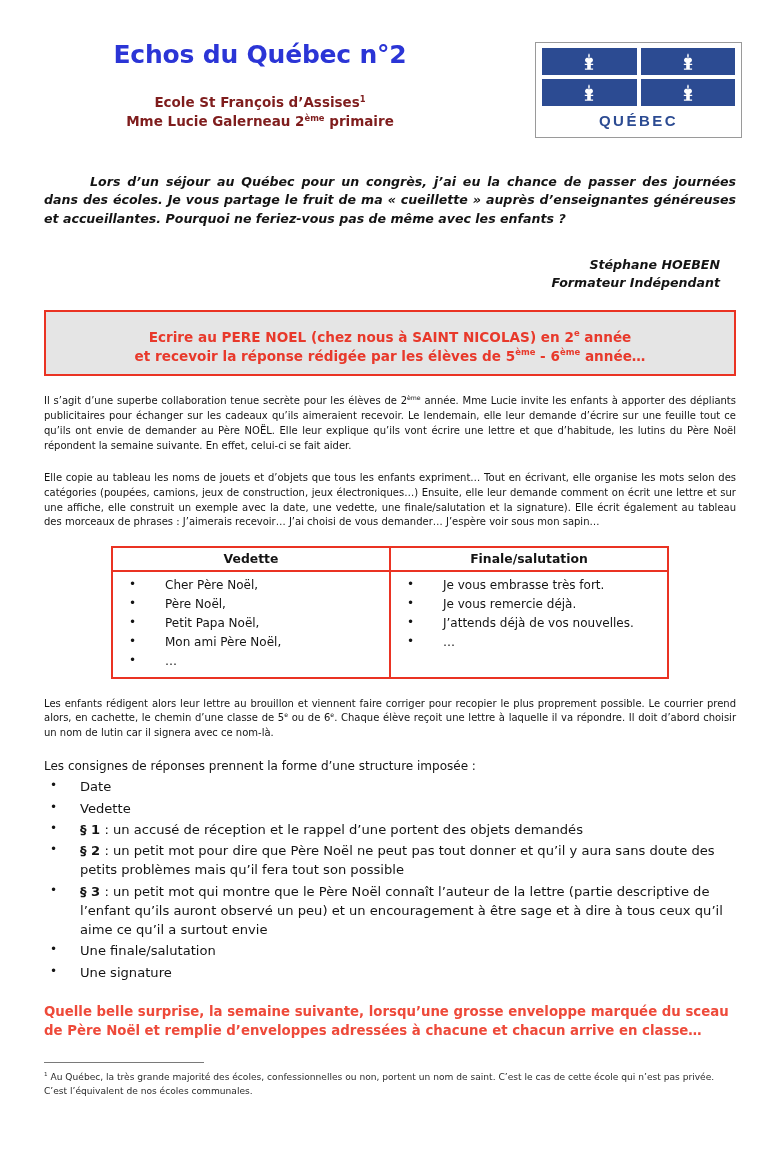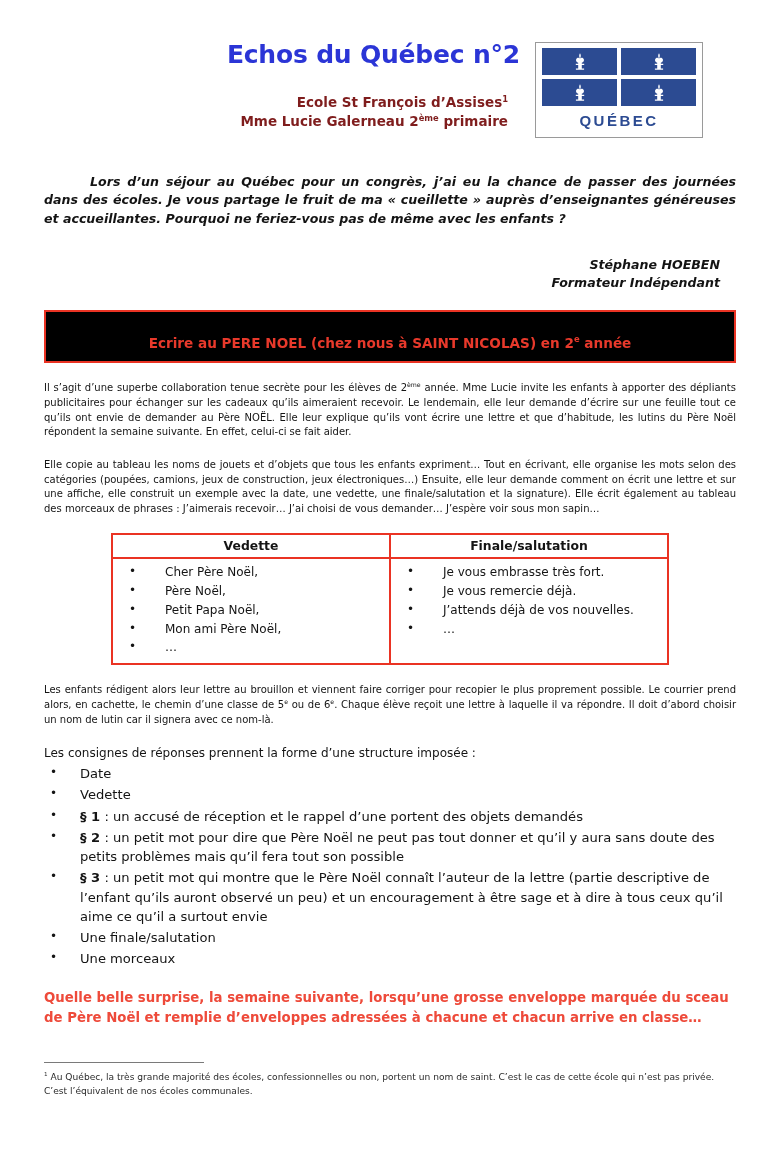--- a/index.html
+++ b/index.html
@@ -26,21 +26,21 @@
   
   .header {
     position: relative;
     height: 120px;
   }
   .title-block {
     position: absolute;
     left: 0;
     top: 0;
     width: 520px;
-    text-align: right;
+    text-align: center;
   }
   .doc-title {
     margin: 0;
     padding-top: 40px;
     font-size: 25px;
     font-weight: bold;
     color: #2b35d6;
     letter-spacing: -0.2px;
   }
   .subtitle {
@@ -55,21 +55,21 @@
     font-size: 0.62em;
     vertical-align: super;
     line-height: 0;
   }
 
   
   .logo-box {
     position: absolute;
     left: 535px;
     top: 42px;
-    width: 168px;
+    width: 207px;
     height: 96px;
     border: 1px solid #9a9a9a;
     background: #ffffff;
     box-sizing: border-box;
     padding: 5px 6px 3px 6px;
   }
   .flag-grid {
     width: 100%;
     height: 58px;
     display: grid;
@@ -120,22 +120,22 @@
     font-weight: bold;
     line-height: 1.42;
     text-align: right;
     color: #141414;
   }
 
   
   .callout {
     margin: 18px 0 0 0;
     border: 2.5px solid #ea3323;
-    background: #000000;
-    padding: 22px 8px 8px 8px;
+    background: #e5e5e5;
+    padding: 16px 8px 8px 8px;
     text-align: center;
     box-sizing: border-box;
   }
   .callout-line {
     font-size: 13.6px;
     font-weight: bold;
     color: #e8392b;
     line-height: 1.42;
   }
 
@@ -304,20 +304,21 @@
 
     <p class="intro">Lors d’un séjour au Québec pour un congrès, j’ai eu la chance de passer des journées dans des écoles. Je vous partage le fruit de ma « cueillette » auprès d’enseignantes généreuses et accueillantes. Pourquoi ne feriez-vous pas de même  avec les enfants ?</p>
 
     <div class="signature">
       <div>Stéphane HOEBEN</div>
       <div>Formateur Indépendant</div>
     </div>
 
     <div class="callout">
       <div class="callout-line"><span>Ecrire au PERE NOEL (chez nous à SAINT NICOLAS) en 2</span><sup>e</sup><span> année</span></div>
+      <div class="callout-line"><span>et recevoir la réponse rédigée par les élèves de 5</span><sup>ème</sup><span> - 6</span><sup>ème</sup><span> année…</span></div>
     </div>
 
     <p class="para"><span>Il s’agit d’une superbe collaboration tenue secrète pour les élèves de 2</span><sup>ème</sup><span> année. Mme Lucie invite les enfants à apporter des dépliants publicitaires pour échanger sur les cadeaux qu’ils aimeraient recevoir. Le lendemain, elle leur demande d’écrire sur une feuille tout ce qu’ils ont envie de demander au Père NOËL. Elle leur explique qu’ils vont écrire une lettre et que d’habitude, les lutins du Père Noël répondent la semaine suivante. En effet, celui-ci se fait aider.</span></p>
 
     <p class="para">Elle copie au tableau les noms de jouets et d’objets que tous les enfants expriment… Tout en écrivant, elle organise les mots selon des catégories (poupées, camions, jeux de construction, jeux électroniques…) Ensuite, elle leur demande comment on écrit une lettre et sur une affiche, elle construit un exemple avec la date, une vedette, une finale/salutation et la signature). Elle écrit également au tableau des morceaux de phrases : J’aimerais recevoir…   J’ai choisi de vous demander…  J’espère voir sous mon sapin…</p>
 
     <div class="tbl-wrap">
       <table class="vedette">
         <thead>
           <tr>
@@ -353,21 +354,21 @@
 
     <p class="lead-in">Les consignes de réponses prennent la forme d’une structure imposée :</p>
 
     <ul class="structure">
       <li><span class="sect-label"></span><span>Date</span></li>
       <li><span class="sect-label"></span><span>Vedette</span></li>
       <li><span class="sect-label">§ 1</span><span> : un accusé de réception et le rappel d’une portent des objets demandés</span></li>
       <li><span class="sect-label">§ 2</span><span> : un petit mot pour dire que Père Noël ne peut pas tout donner et qu’il y aura sans doute des petits problèmes mais qu’il fera tout son possible</span></li>
       <li><span class="sect-label">§ 3</span><span> : un petit mot qui montre que le Père Noël connaît l’auteur de la lettre (partie descriptive de l’enfant qu’ils auront observé un peu) et un encouragement à être sage et à dire à tous ceux qu’il aime ce qu’il a surtout envie</span></li>
       <li><span class="sect-label"></span><span>Une finale/salutation</span></li>
-      <li><span class="sect-label"></span><span>Une morceaux</span></li>
+      <li><span class="sect-label"></span><span>Une signature</span></li>
     </ul>
 
     <p class="closing">Quelle belle surprise, la semaine suivante, lorsqu’une grosse enveloppe marquée du sceau de Père Noël et remplie d’enveloppes adressées à chacune et chacun arrive en classe…</p>
 
   </div>
 
   <div class="footnote-area">
     <div class="footnote-rule"></div>
     <p class="footnote-text"><sup>1</sup><span> Au Québec, la très grande majorité des écoles, confessionnelles ou non, portent un nom de saint.  C’est le cas de cette école qui n’est pas privée. C’est l’équivalent de nos écoles communales.</span></p>
   </div>

